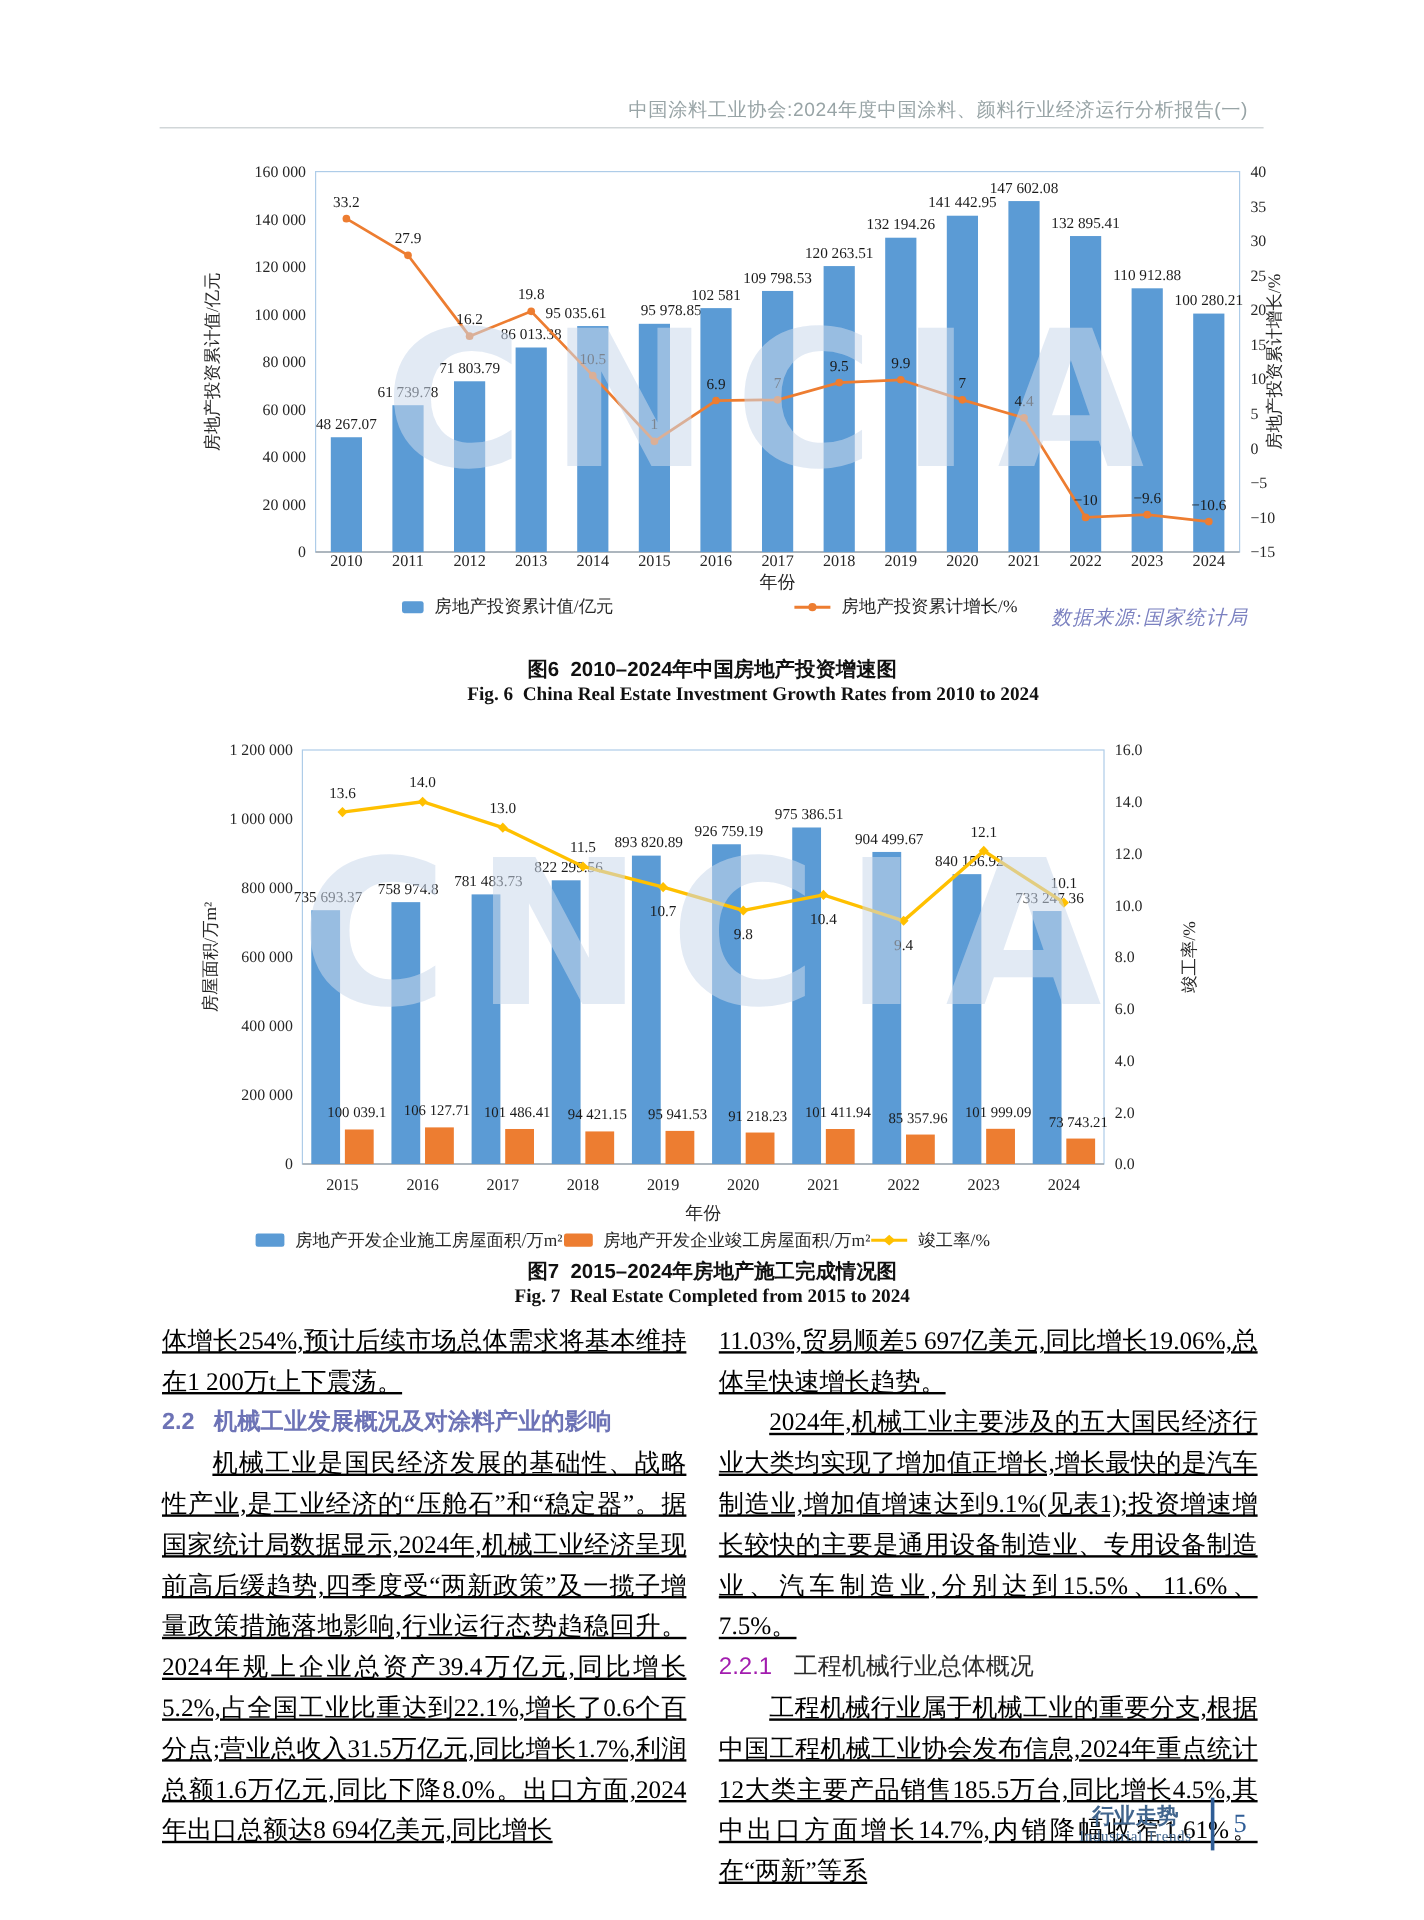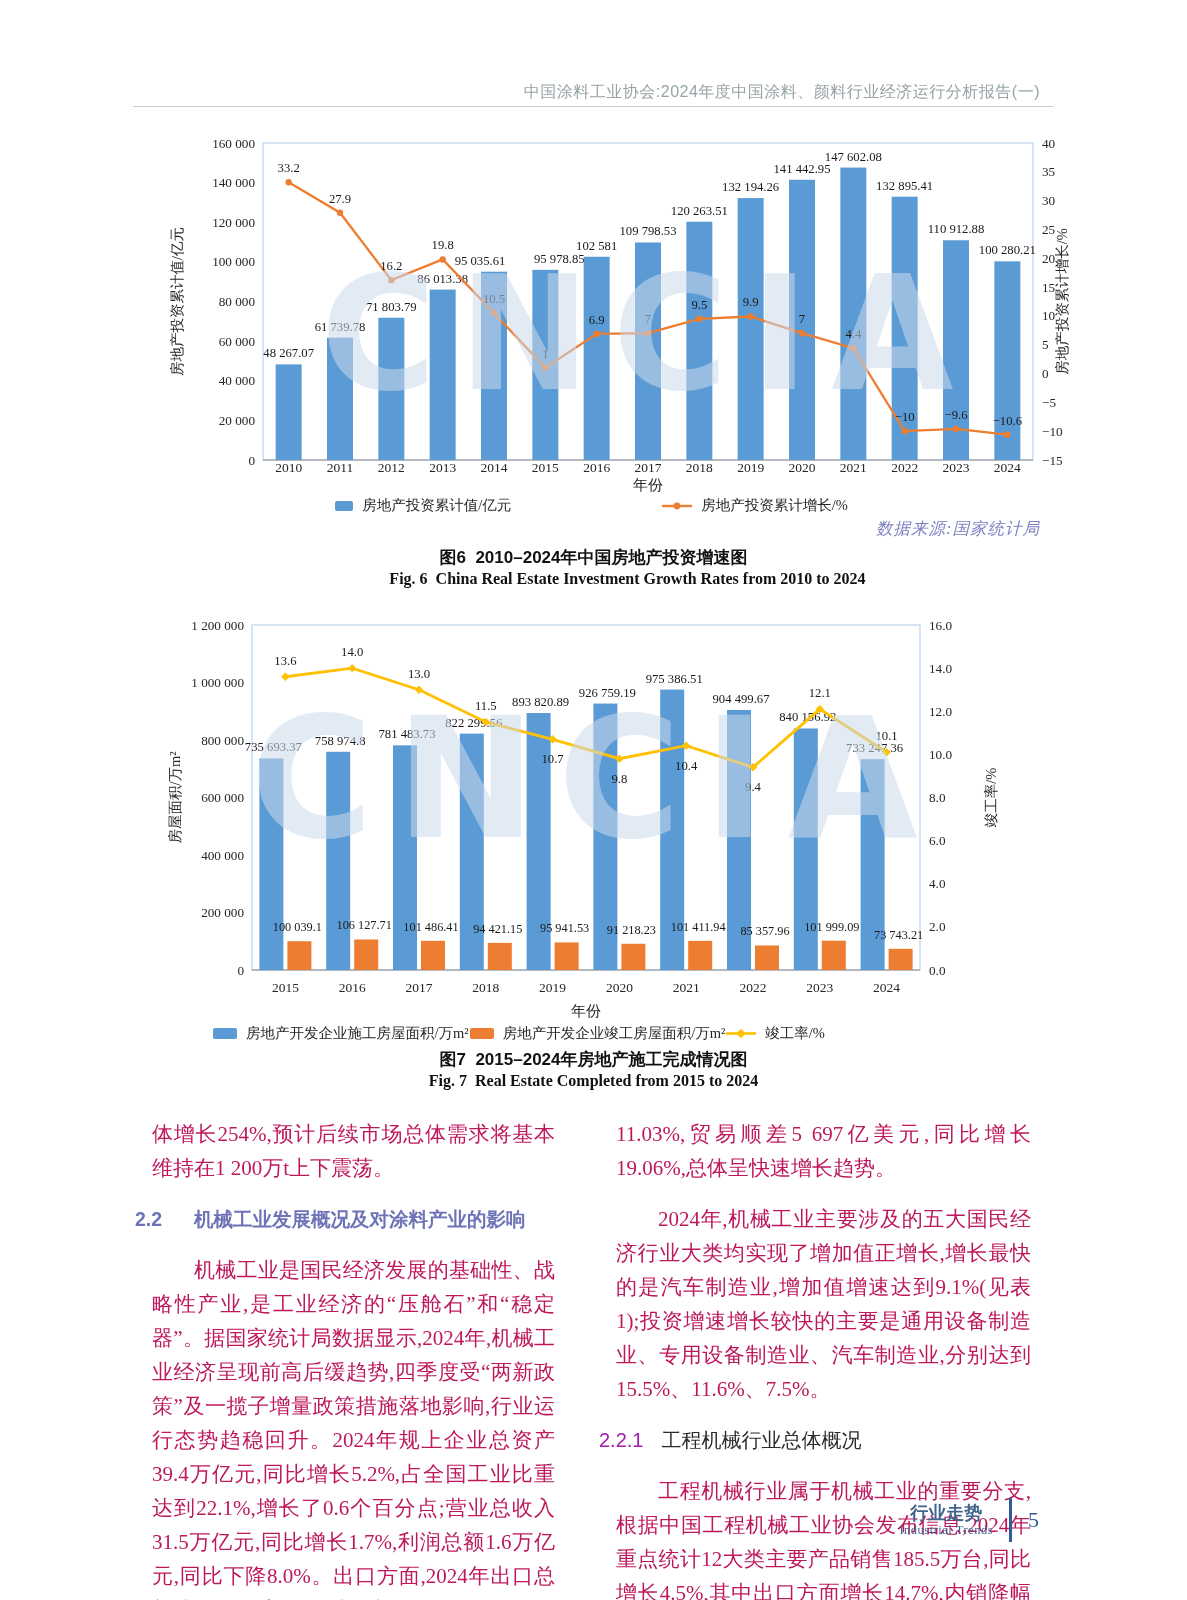--- a/index.html
+++ b/index.html
@@ -23,39 +23,39 @@
   #wm2{left:40px;top:95px;width:790px;font-size:168px;}
 
   
   .legend{position:absolute;display:flex;align-items:center;
           font-size:14.5px;color:#262626;}
   #legend1{left:135px;top:496px;width:912px;justify-content:center;gap:150px;}
   #legend2{left:160px;top:1024px;width:885px;
            padding:0 52px;box-sizing:border-box;}
   .legend-item{display:flex;align-items:center;gap:8px;}
 
-  .source-note{position:absolute;top:518px;left:135px;width:905px;text-align:right;
+  .source-note{position:absolute;top:504px;left:135px;width:905px;text-align:right;
                color:#7b81c0;font-size:16.5px;font-style:italic;letter-spacing:1px;}
 
   .caption{position:absolute;left:0;width:1187px;text-align:center;font-weight:bold;
            white-space:pre;color:#111;}
   .caption-cn{font-family:"Liberation Sans",sans-serif;font-size:17px;}
   .caption-en{font-family:"Liberation Serif",serif;font-size:16px;}
   #cap1-cn{top:546px;} #cap1-en{top:570px;margin-left:34px;}
   #cap2-cn{top:1048px;} #cap2-en{top:1072px;}
 
   
   .col{position:absolute;top:1100px;}
   #col-left{left:135px;width:437px;}
   #col-right{left:599px;width:449px;}
-  .body-p{font-size:21px;line-height:34px;text-align:justify;margin:17px;color:#be185d;}
+  .body-p{font-size:21px;line-height:34px;text-align:justify;margin:0;color:#000000;text-decoration:underline;}
   .body-p.indent{text-indent:2em;}
   .h2-sec{font-family:"Liberation Sans",sans-serif;font-weight:bold;color:#6d73b6;
           font-size:19.5px;line-height:34px;margin:0;}
-  .h2-sec .sec-num{margin-right:32px;}
+  .h2-sec .sec-num{margin-right:16px;}
   .h3-sec{font-size:20px;line-height:34px;margin:0;}
   .h3-sec .sec-num{font-family:"Liberation Sans",sans-serif;color:#a21caf;margin-right:18px;}
   .h3-sec .sec-title{color:#2b2b2b;}
 
   
   #footer{position:absolute;top:1498px;right:148px;display:flex;align-items:center;gap:16px;}
   .footer-txt{text-align:center;color:#41658d;}
   .footer-cn{font-family:"Liberation Sans",sans-serif;font-weight:bold;font-size:18px;line-height:20px;}
   .footer-en{font-size:12.5px;line-height:14px;letter-spacing:.5px;}
   .footer-divider{width:3px;height:44px;background:#2f5d96;}

